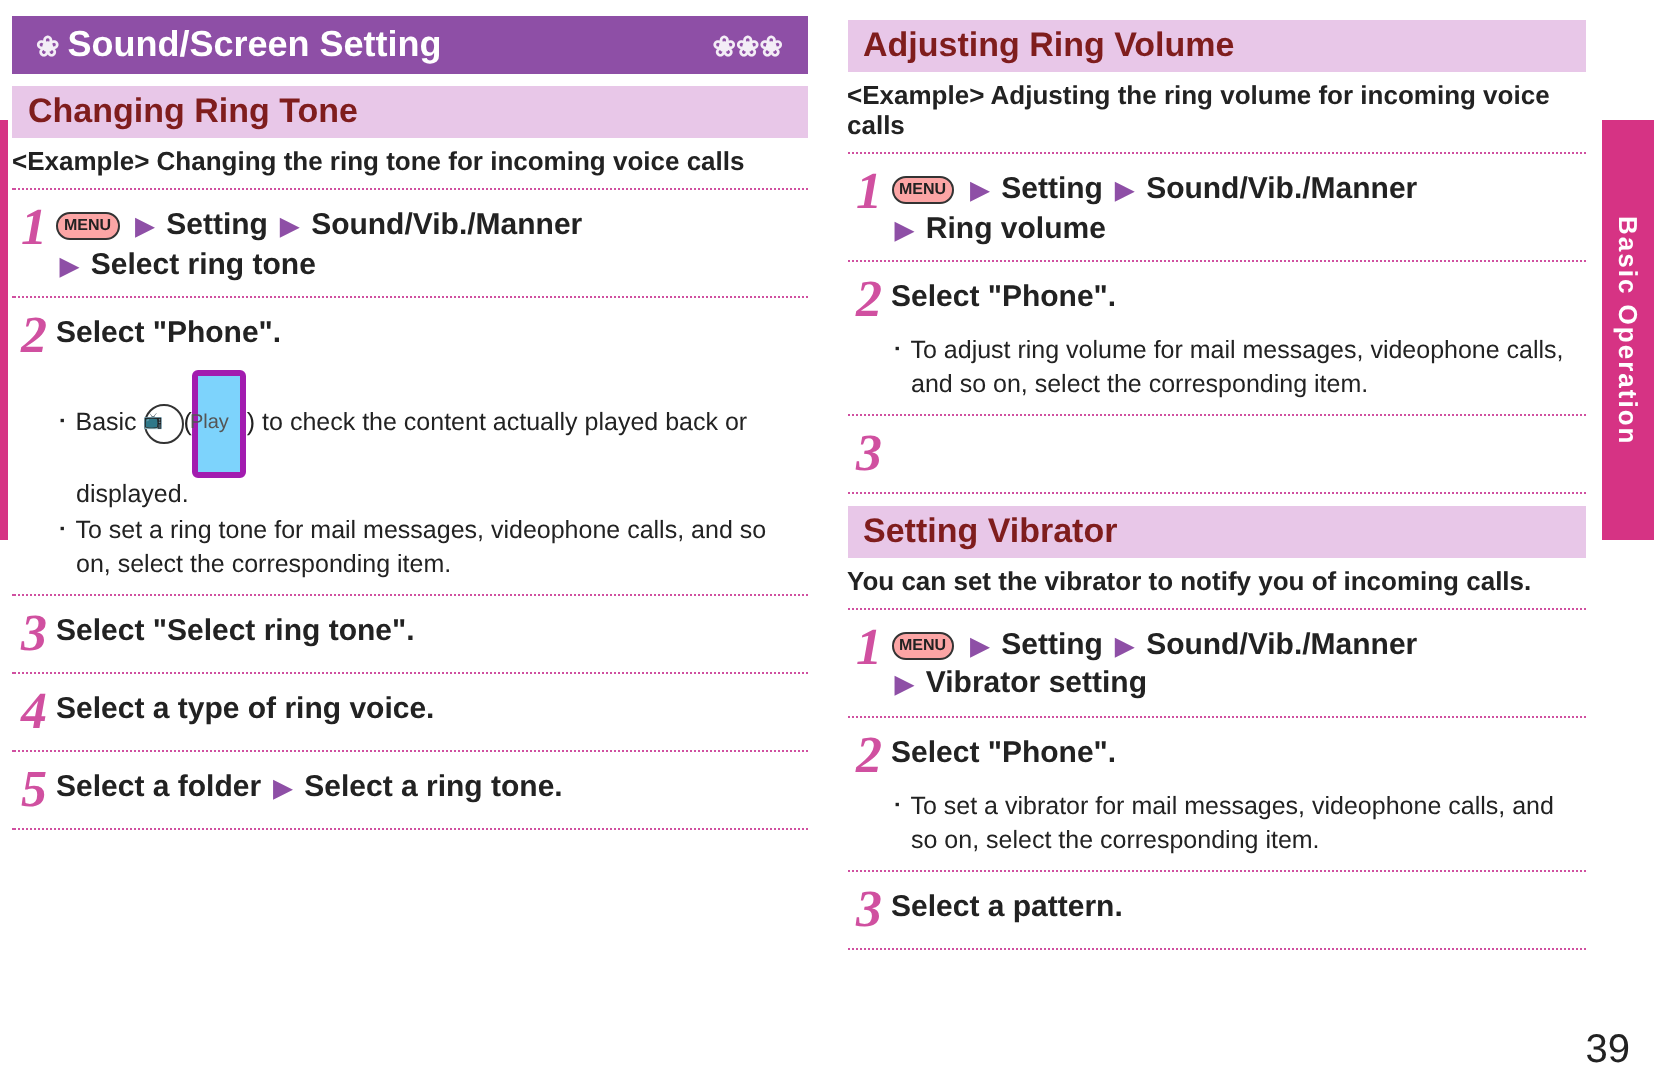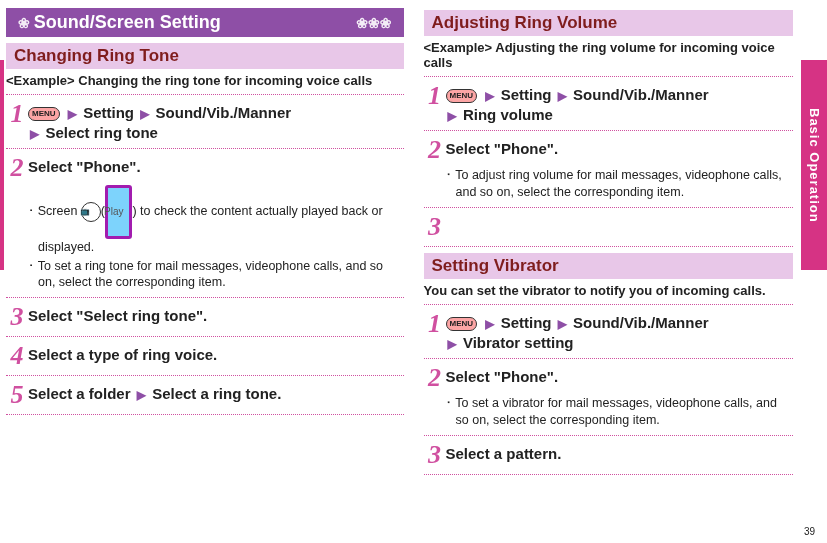--- a/index.html
+++ b/index.html
@@ -167,21 +167,21 @@
   }
   .lead {
     font-weight: bold;
     font-size: 13px;
     margin: 2px 0;
   }
   .page-num {
     position: absolute;
     right: 12px;
     bottom: 6px;
-    font-size: 10px;
+    font-size: 20px;
     text-align: center;
   }
 </style>
 </head>
 <body>
 
 <div class="page">
   <div class="left-bar"></div>
   <div class="right-tab">Basic Operation</div>
 
@@ -211,21 +211,21 @@
     </div>
     <hr class="dots">
 
     <div class="step">
       <div class="step-num">2</div>
       <div class="step-body">
         <span>Select "Phone".</span>
       </div>
     </div>
     <div class="notes">
-      <div class="bullet">･ <span>Screen </span><span class="tv-badge">📺</span>(<span class="play-label">Play</span>)<span> to check the content actually played back or displayed.</span></div>
+      <div class="bullet">･ <span>Basic </span><span class="tv-badge">📺</span>(<span class="play-label">Play</span>)<span> to check the content actually played back or displayed.</span></div>
       <div class="bullet">･ <span>To set a ring tone for mail messages, videophone calls, and so on, select the corresponding item.</span></div>
     </div>
     <hr class="dots">
 
     <div class="step">
       <div class="step-num">3</div>
       <div class="step-body">Select "Select ring tone".</div>
     </div>
     <hr class="dots">
 

